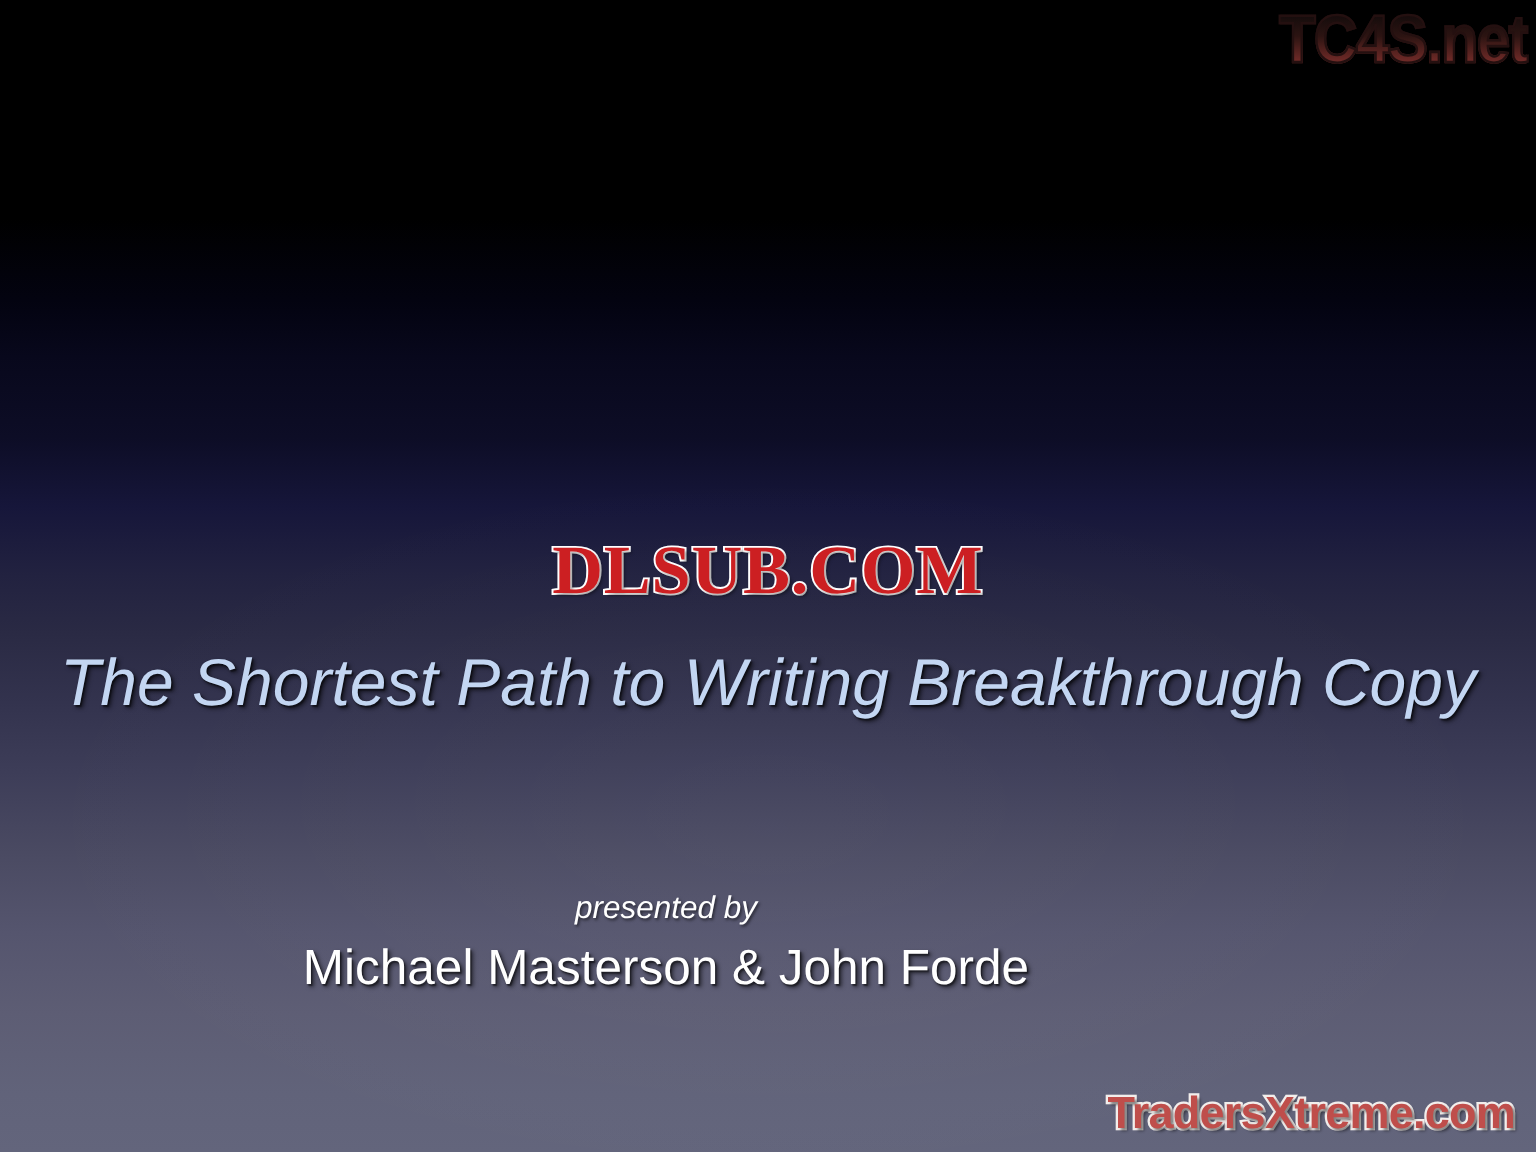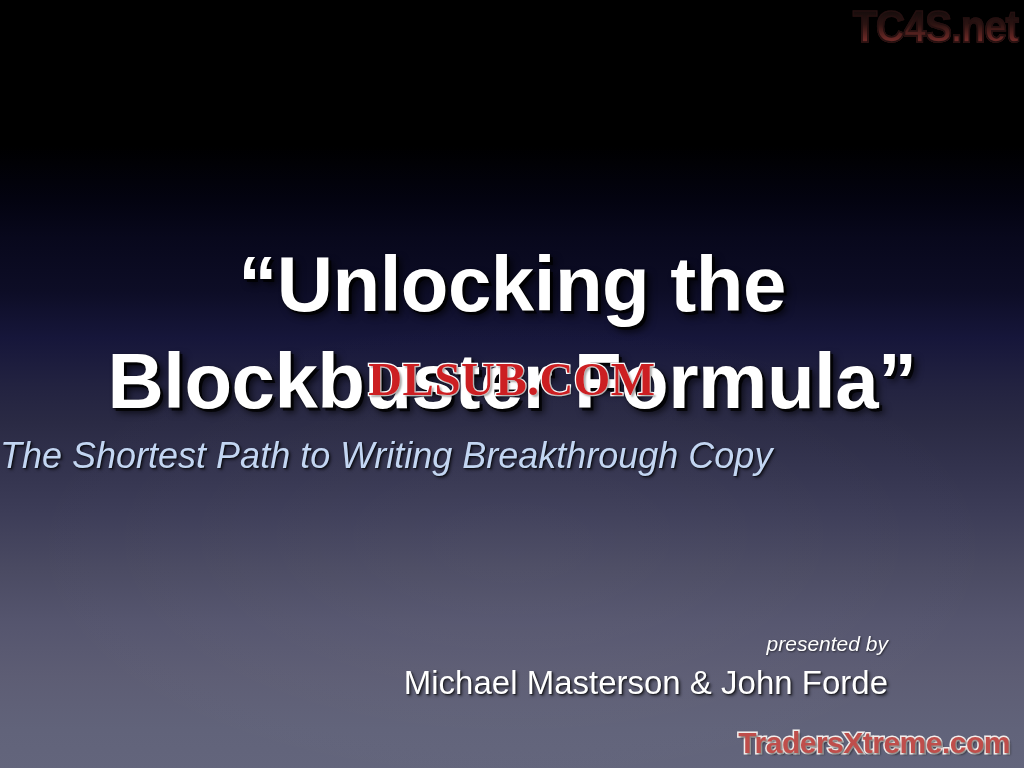--- a/index.html
+++ b/index.html
@@ -72,41 +72,41 @@
       5px 5px 7px rgba(0,0,0,0.65),
       1px 1px 2px rgba(0,0,0,0.9);
   }
 
   
   .subtitle {
     position: absolute;
     top: 434px;
     left: 0;
     width: 1024px;
-    text-align: left;
+    text-align: center;
     z-index: 4;
     font-family: "Liberation Sans", sans-serif;
     font-style: italic;
     font-weight: normal;
-    font-size: 36px;
+    font-size: 44px;
     line-height: 44px;
     color: #c3d6f2;
     white-space: nowrap;
     text-shadow:
       2px 2px 3px rgba(0,0,0,0.55),
       1px 1px 1px rgba(0,0,0,0.5);
   }
 
   
   .presenter-block {
     position: absolute;
-    top: 630px;
+    top: 592px;
     left: 0;
     width: 888px;
-    text-align: right;
+    text-align: center;
     z-index: 4;
   }
 
   .presented-by {
     display: block;
     font-family: "Liberation Sans", sans-serif;
     font-style: italic;
     font-size: 21px;
     line-height: 28px;
     color: #ffffff;
@@ -201,24 +201,20 @@
     paint-order: stroke fill;
     text-shadow: 2px 2px 2px rgba(0,0,0,0.45);
     white-space: nowrap;
   }
 </style>
 </head>
 <body>
 
 <div class="slide">
 
-  <div class="title-block">
-    <span class="title-line">“Unlocking the</span>
-    <span class="title-line">Blockbuster Formula”</span>
-  </div>
 
   <div class="subtitle">The Shortest Path to Writing Breakthrough Copy</div>
 
   <div class="presenter-block">
     <span class="presented-by">presented by</span>
     <span class="presenter-names">Michael Masterson &amp; John Forde</span>
   </div>
 
   <div class="wm-center">
     <span class="wm-center-text">DLSUB.COM</span>

